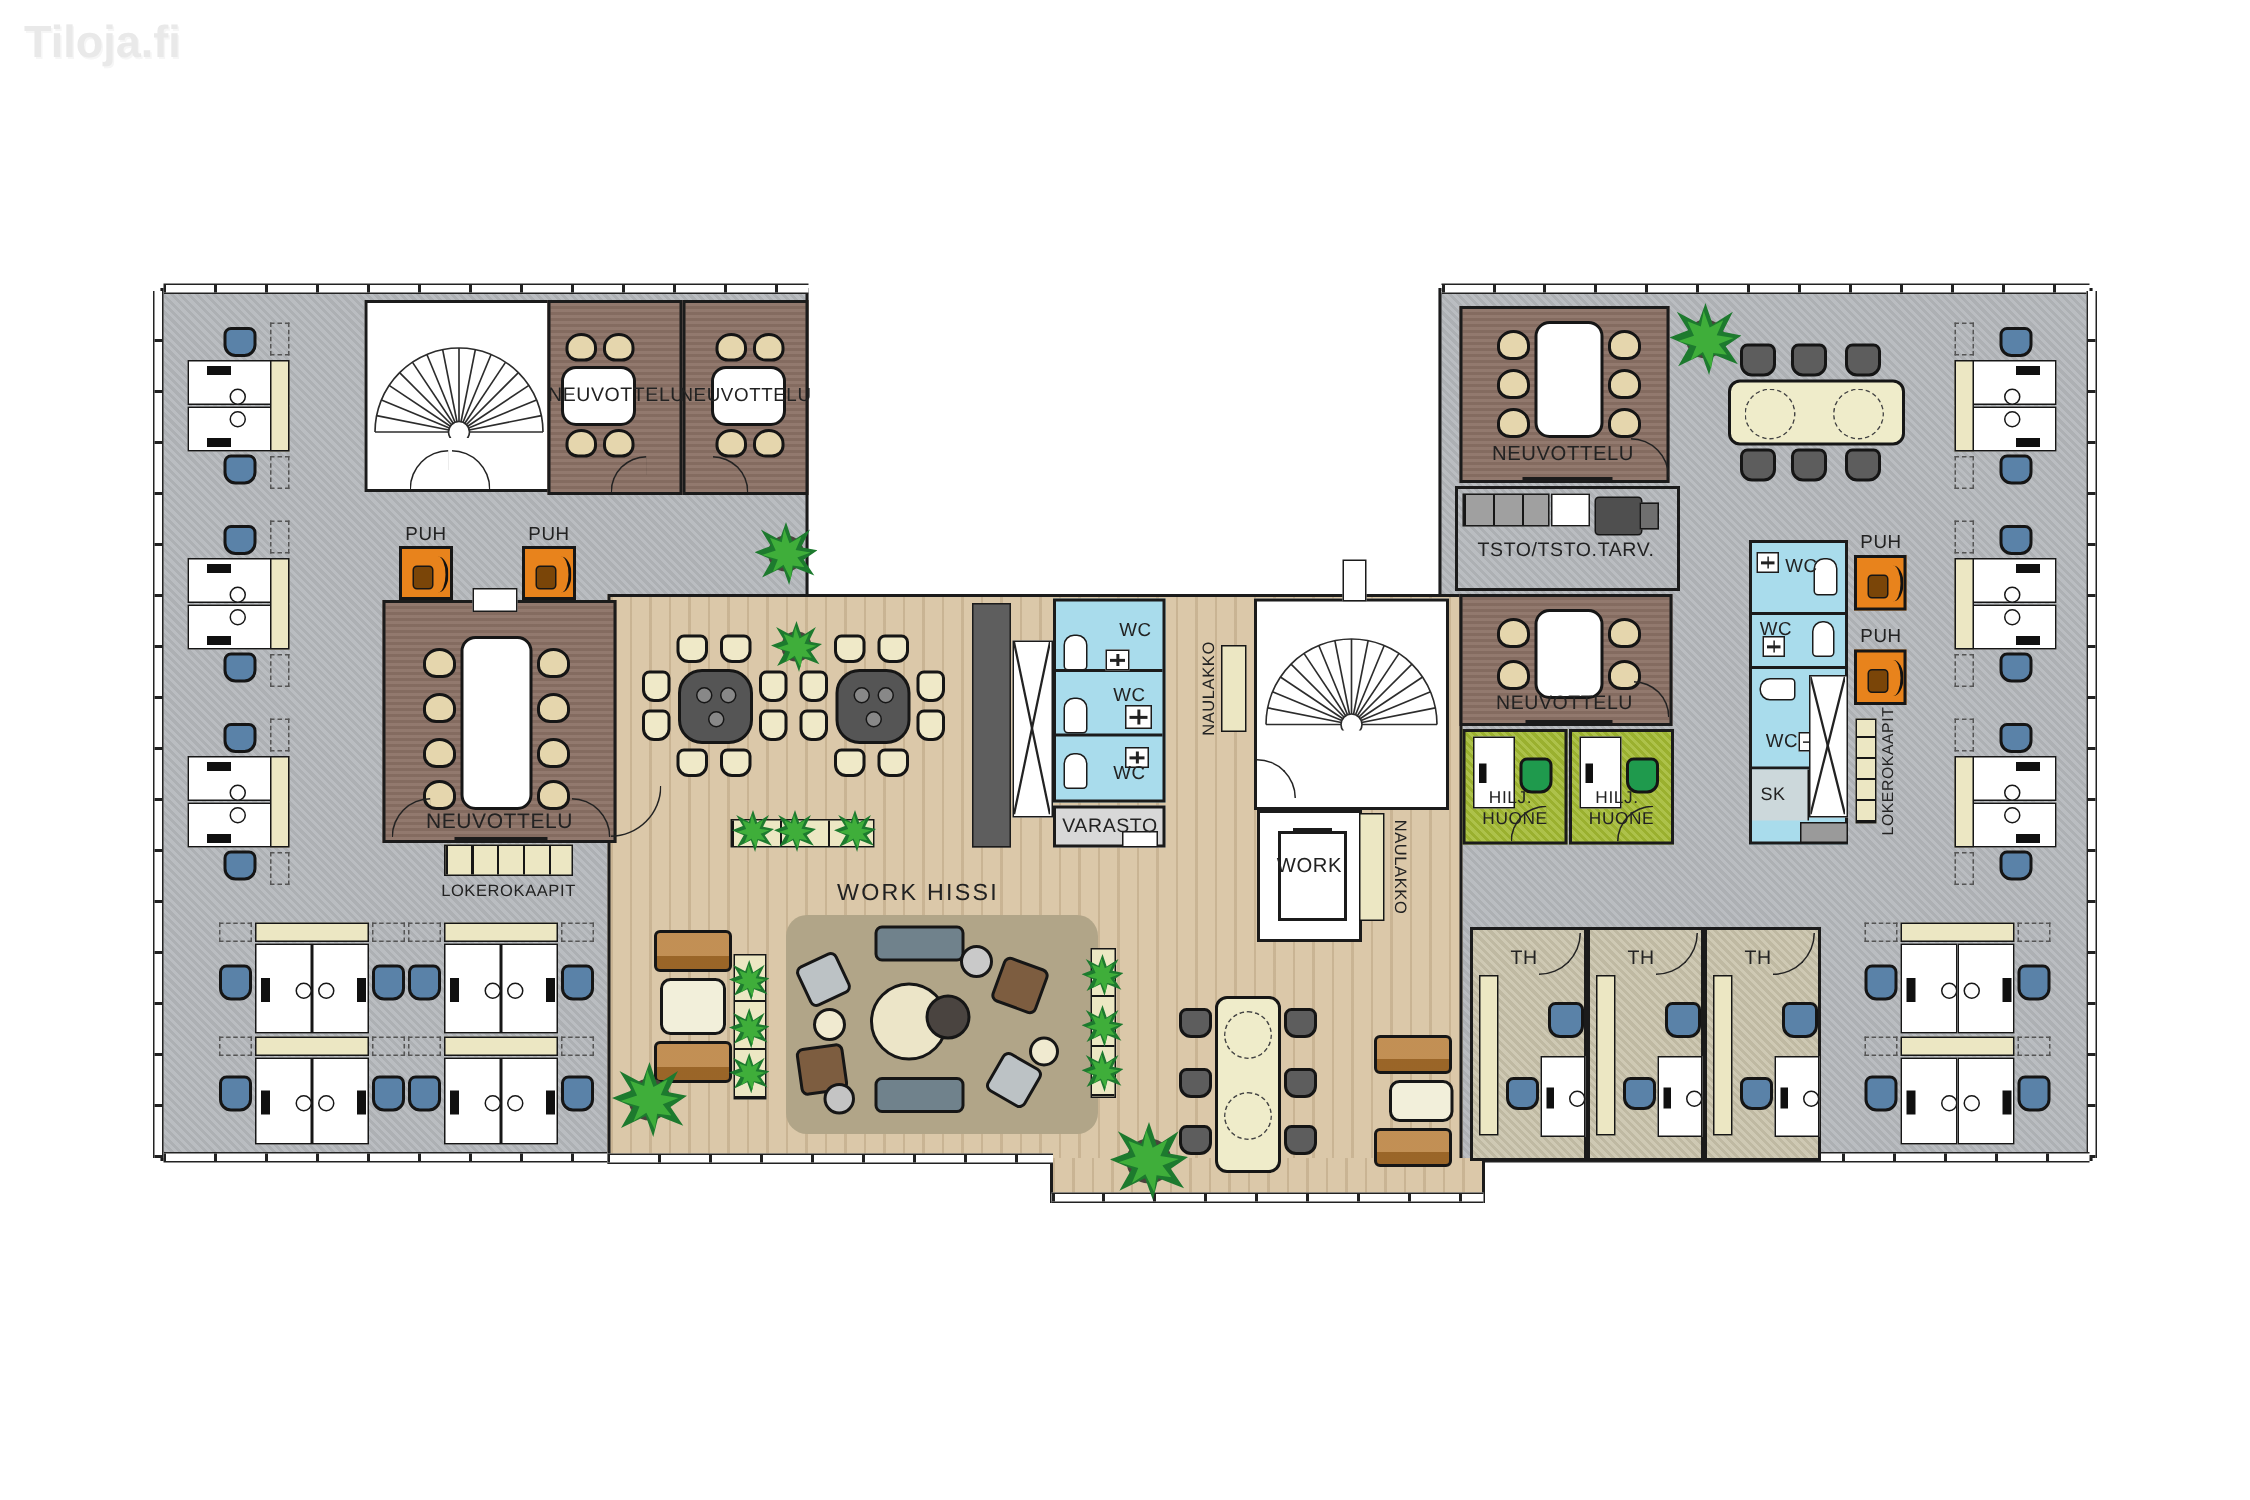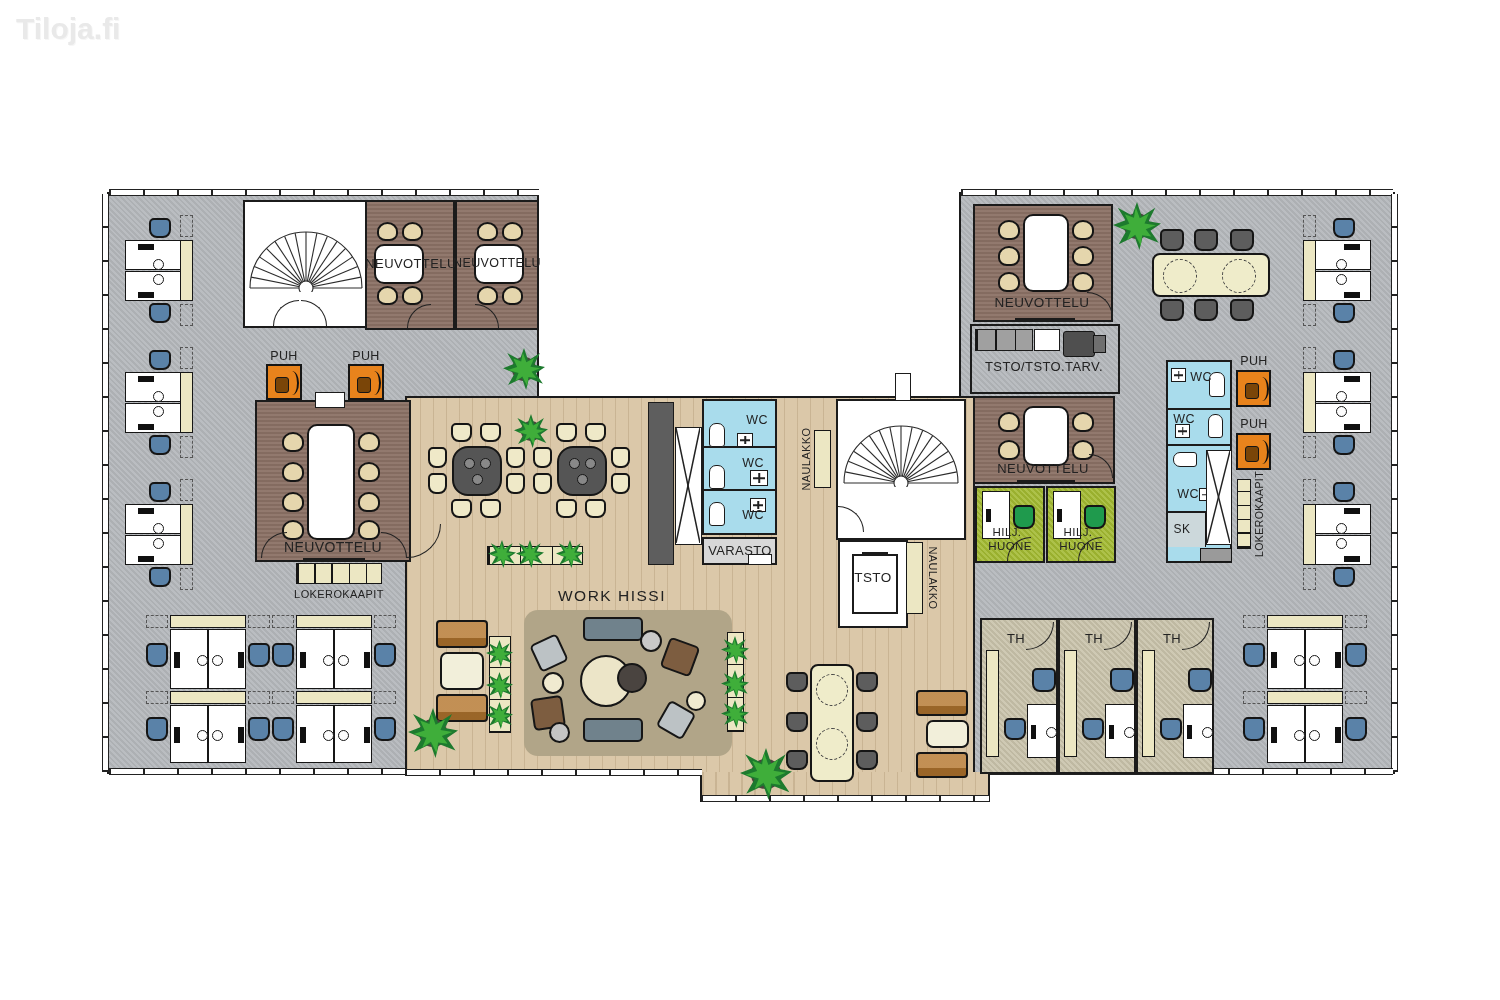--- a/index.html
+++ b/index.html
@@ -362,21 +362,21 @@
         <path d="M 4 80 A 57 57 0 0 1 118 80"></path>
         <circle cx="61" cy="80" r="7"></circle>
       </svg>
     <div class="a door" style="left:0;bottom:6px;width:26px;height:26px;transform:scale(-1,-1)"></div>
   </div>
   <div class="a whitef wall15" style="left:895px;top:373px;width:16px;height:28px"></div>
   <div class="a whitef wall" style="left:838px;top:540px;width:70px;height:88px">
     <div class="a wall" style="left:12px;top:12px;width:46px;height:60px"></div>
     <div class="a divline" style="left:22px;top:10px;width:26px;height:3px"></div>
   </div>
-  <div class="a lbl" style="left:873px;top:577px;font-size:13.5px">TSTO</div>
+  <div class="a lbl" style="left:873px;top:577px;font-size:13.5px">WORK</div>
   <div class="a desk-end" style="left:814px;top:430px;width:17px;height:58px"></div>
   <div class="a lbl lbl-v" style="left:806px;top:459px;font-size:11px">NAULAKKO</div>
   <div class="a desk-end" style="left:906px;top:542px;width:17px;height:72px"></div>
   <div class="a lbl lbl-vr" style="left:933px;top:578px;font-size:11px">NAULAKKO</div>
 
   <div class="a lbl" style="left:612px;top:596px;font-size:15.5px;letter-spacing:1.5px">WORK HISSI</div>
   <div class="a" style="left:524px;top:610px;width:208px;height:146px;background:#b1a588;border-radius:14px">
     <div class="a sofa" style="left:59px;top:7px;width:60px;height:24px"></div>
     <div class="a sofa" style="left:59px;top:108px;width:60px;height:24px"></div>
     <div class="a armc-g" style="left:10px;top:28px;width:30px;height:30px;transform:rotate(-25deg)"></div>

